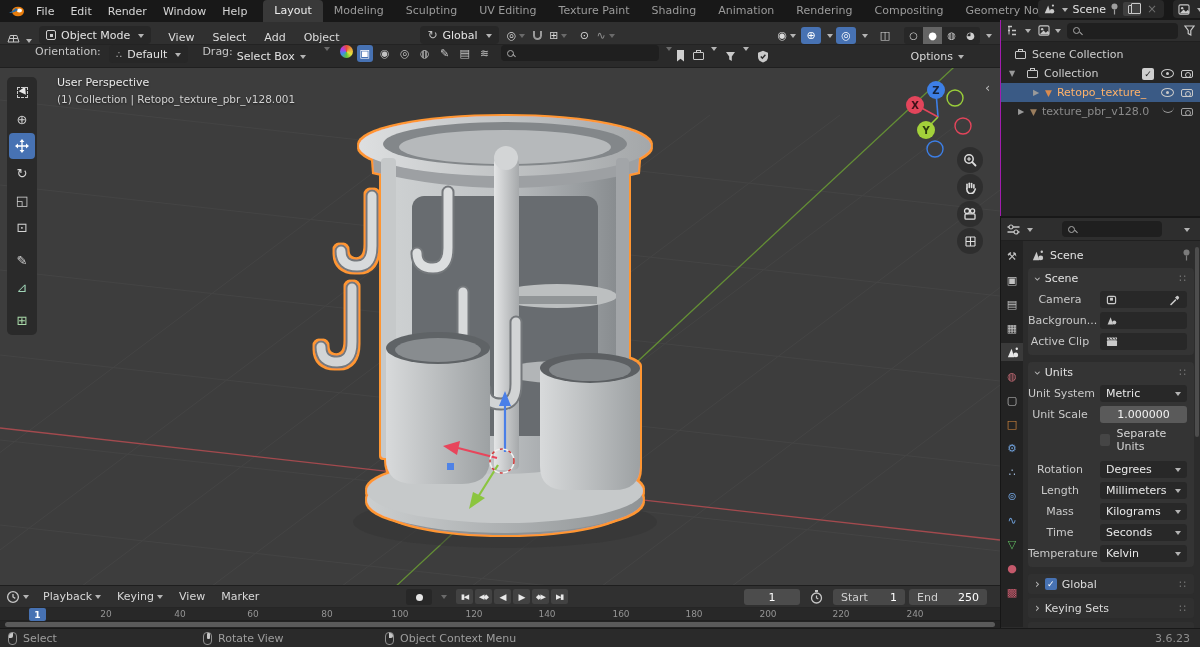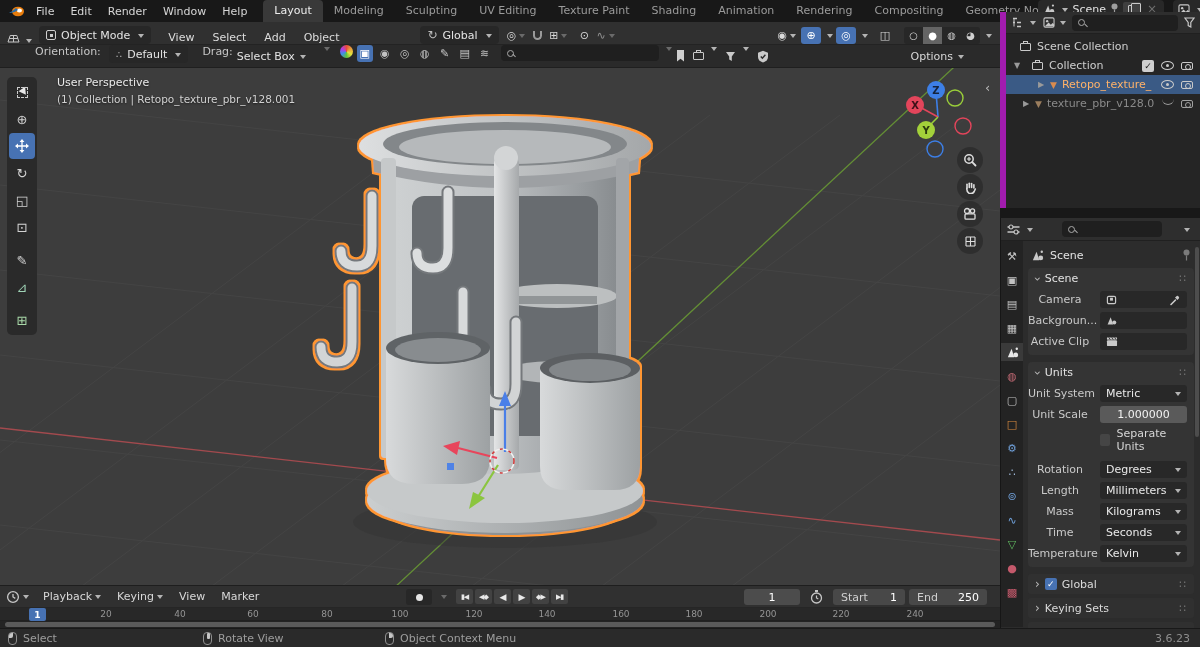--- a/index.html
+++ b/index.html
@@ -71,21 +71,21 @@
 
 #statusbar{left:0;top:628px;width:1200px;height:19px;background:#2a2a2a;border-top:1px solid #191919;color:#9d9d9d}
 .sbitem{position:absolute;top:3px;display:flex;align-items:center;gap:6px}
 .mouse{width:9px;height:13px;border:1px solid #8f8f8f;border-radius:4px;position:relative;display:inline-block}
 .mouse i{position:absolute;background:#c6c6c6}
 .mouse.l i{left:0;top:0;width:4px;height:5px;border-radius:3px 0 2px 0}
 .mouse.m i{left:3px;top:0;width:3px;height:6px;border-radius:1px}
 .mouse.r i{right:0;top:0;width:4px;height:5px;border-radius:0 3px 2px 0}
 #version{position:absolute;right:10px;top:3px;color:#8e8e8e}
 
-#outliner{left:1000px;top:12px;width:200px;height:196px;background:#252525;border-left:6px solid #a21caf}
+#outliner{left:1000px;top:20px;width:200px;height:196px;background:#252525;border-left:1px solid #a21caf}
 #olh{height:22px;background:#2e2e2e;display:flex;align-items:center;padding:0 5px;gap:2px;border-bottom:1px solid #202020}
 .olrow{height:19px;display:flex;align-items:center;position:relative;color:#cecece;white-space:nowrap}
 .olrow.sel{background:#3a5a85}
 .olrow.sel .olname{color:#ffb269}
 .olrow .dis{color:#8a8a8a}
 .tria{color:#9a9a9a;font-size:8px;width:10px;display:inline-block}
 .cbox{width:11px;height:8px;border:1.2px solid #c9c9c9;border-radius:1px;position:relative;display:inline-block}
 .cbox::before{content:"";position:absolute;left:2px;right:2px;top:-3px;height:2px;border:1px solid #c9c9c9;border-bottom:none}
 .meshtri{color:#d98b4f;font-size:9px}
 .olright{margin-left:auto;display:flex;align-items:center;gap:7px;padding-right:7px}

